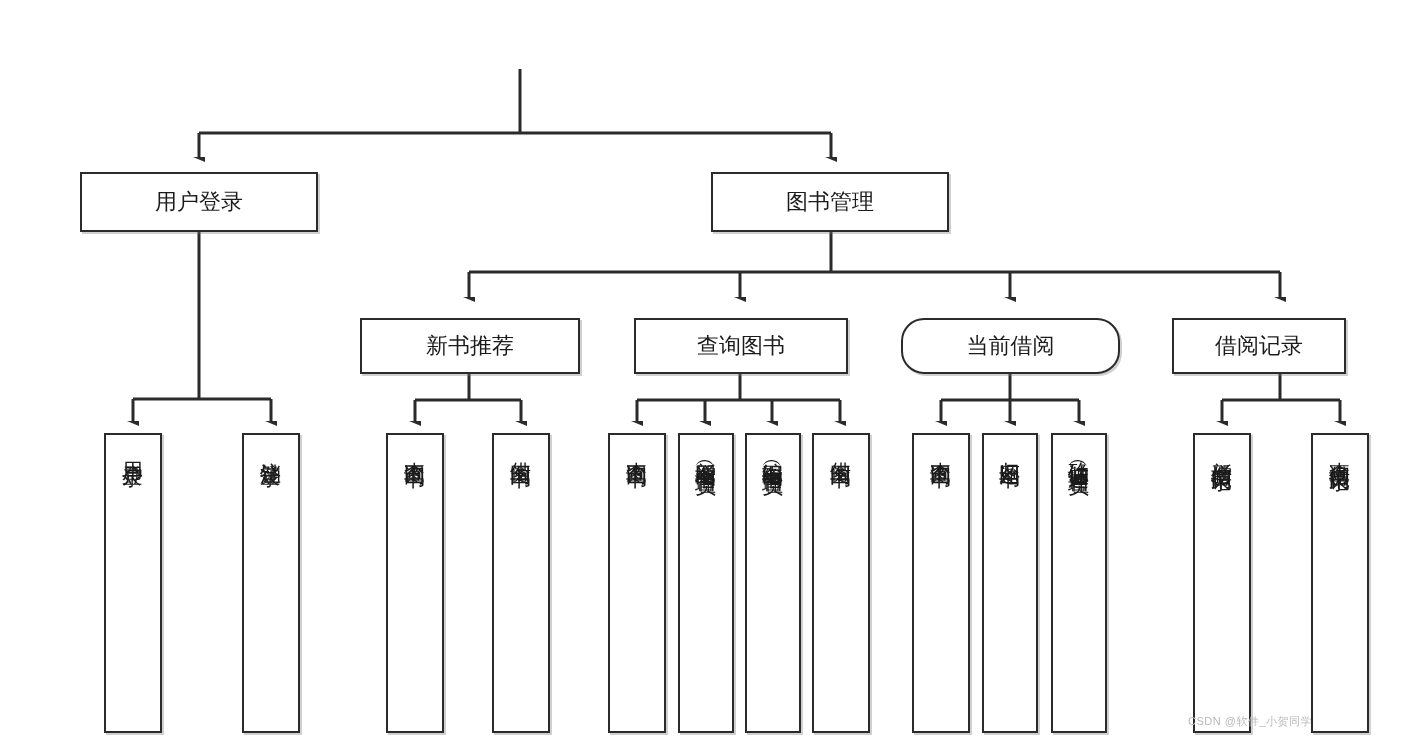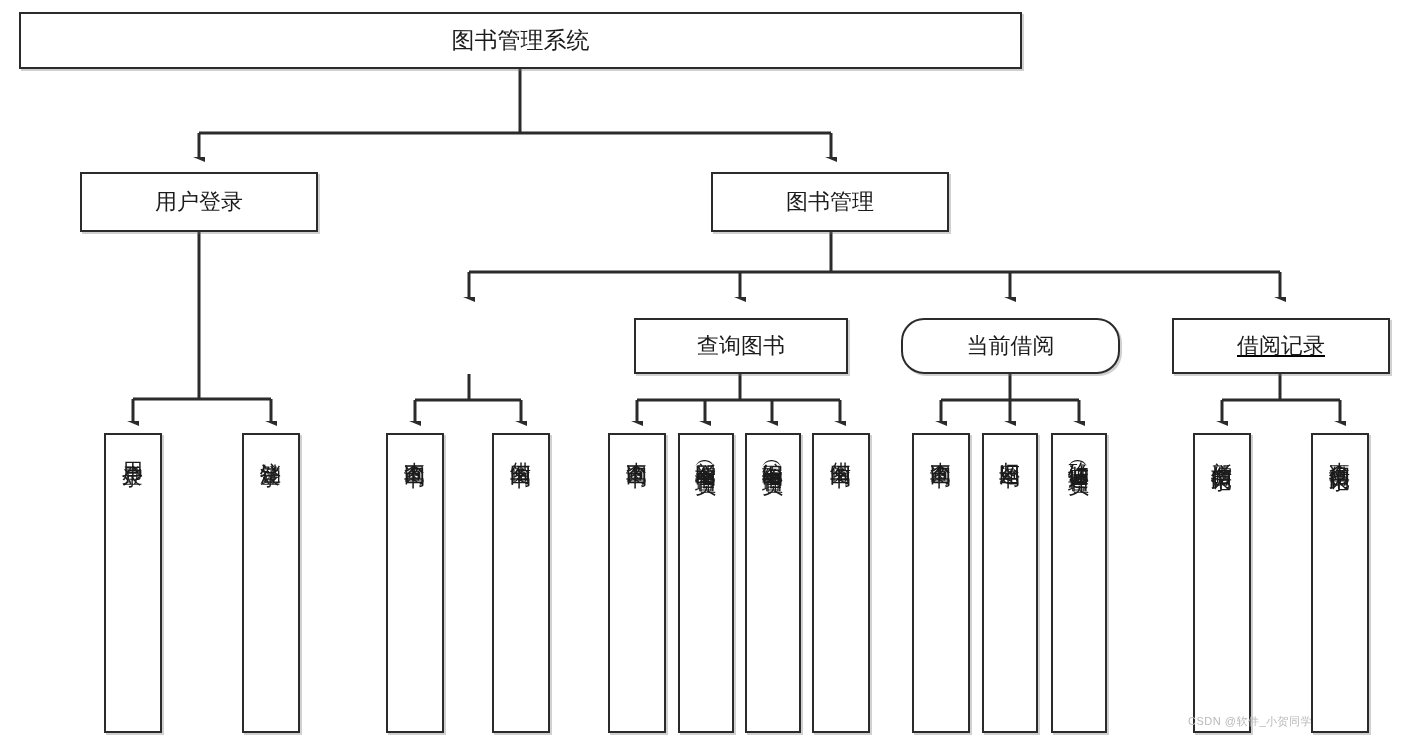--- a/index.html
+++ b/index.html
@@ -119,38 +119,38 @@
       <path d="M 1010 400 L 1010 422" marker-end="url(#arrow)"></path>
       <path d="M 1079 400 L 1079 422" marker-end="url(#arrow)"></path>
 
       <path d="M 1280 374 L 1280 400"></path>
       <path d="M 1222 400 L 1340 400"></path>
       <path d="M 1222 400 L 1222 422" marker-end="url(#arrow)"></path>
       <path d="M 1340 400 L 1340 422" marker-end="url(#arrow)"></path>
     </g>
   </svg>
 
-  <div class="node horiz root" style="left:19px; top:12px; width:1003px; height:57px;">
-    <span class="label">图书管理系统</span>
-  </div>
 
   <div class="node horiz" style="left:80px; top:172px; width:238px; height:60px;">
     <span class="label">用户登录</span>
   </div>
   <div class="node horiz" style="left:711px; top:172px; width:238px; height:60px;">
     <span class="label">图书管理</span>
   </div>
 
+  <div class="node horiz" style="left:360px; top:318px; width:220px; height:56px;">
+    <span class="label">新书推荐</span>
+  </div>
   <div class="node horiz" style="left:634px; top:318px; width:214px; height:56px;">
     <span class="label">查询图书</span>
   </div>
   <div class="node horiz" style="left:901px; top:318px; width:219px; height:56px;border-radius:23px;">
     <span class="label">当前借阅</span>
   </div>
-  <div class="node horiz" style="left:1172px; top:318px; width:218px; height:56px;text-decoration:underline;">
+  <div class="node horiz" style="left:1172px; top:318px; width:174px; height:56px;">
     <span class="label">借阅记录</span>
   </div>
 
   <div class="node vert" style="left:104px; top:433px; width:58px; height:300px;">
     <span class="label">用户登录</span>
   </div>
   <div class="node vert" style="left:242px; top:433px; width:58px; height:300px;">
     <span class="label">注销登录</span>
   </div>
 

